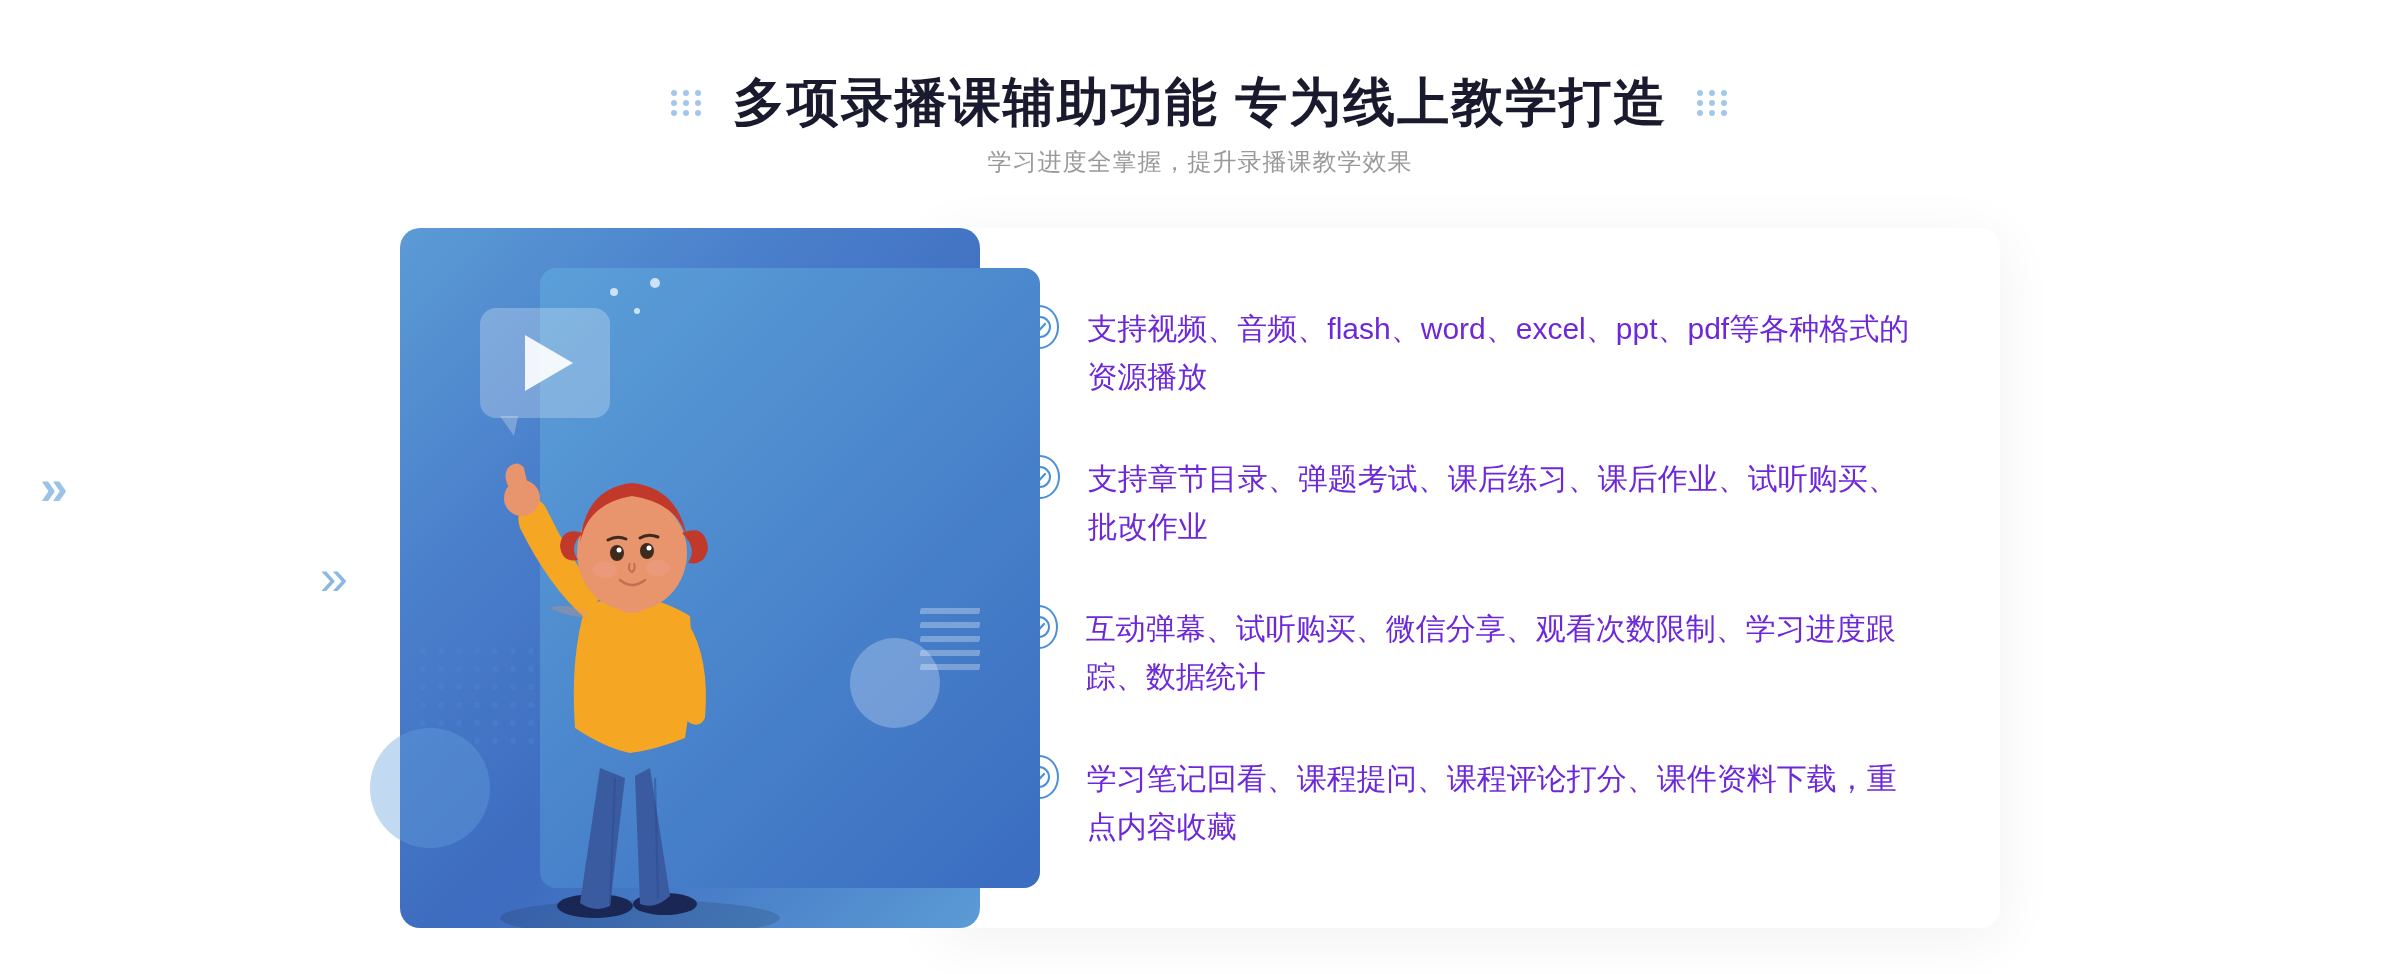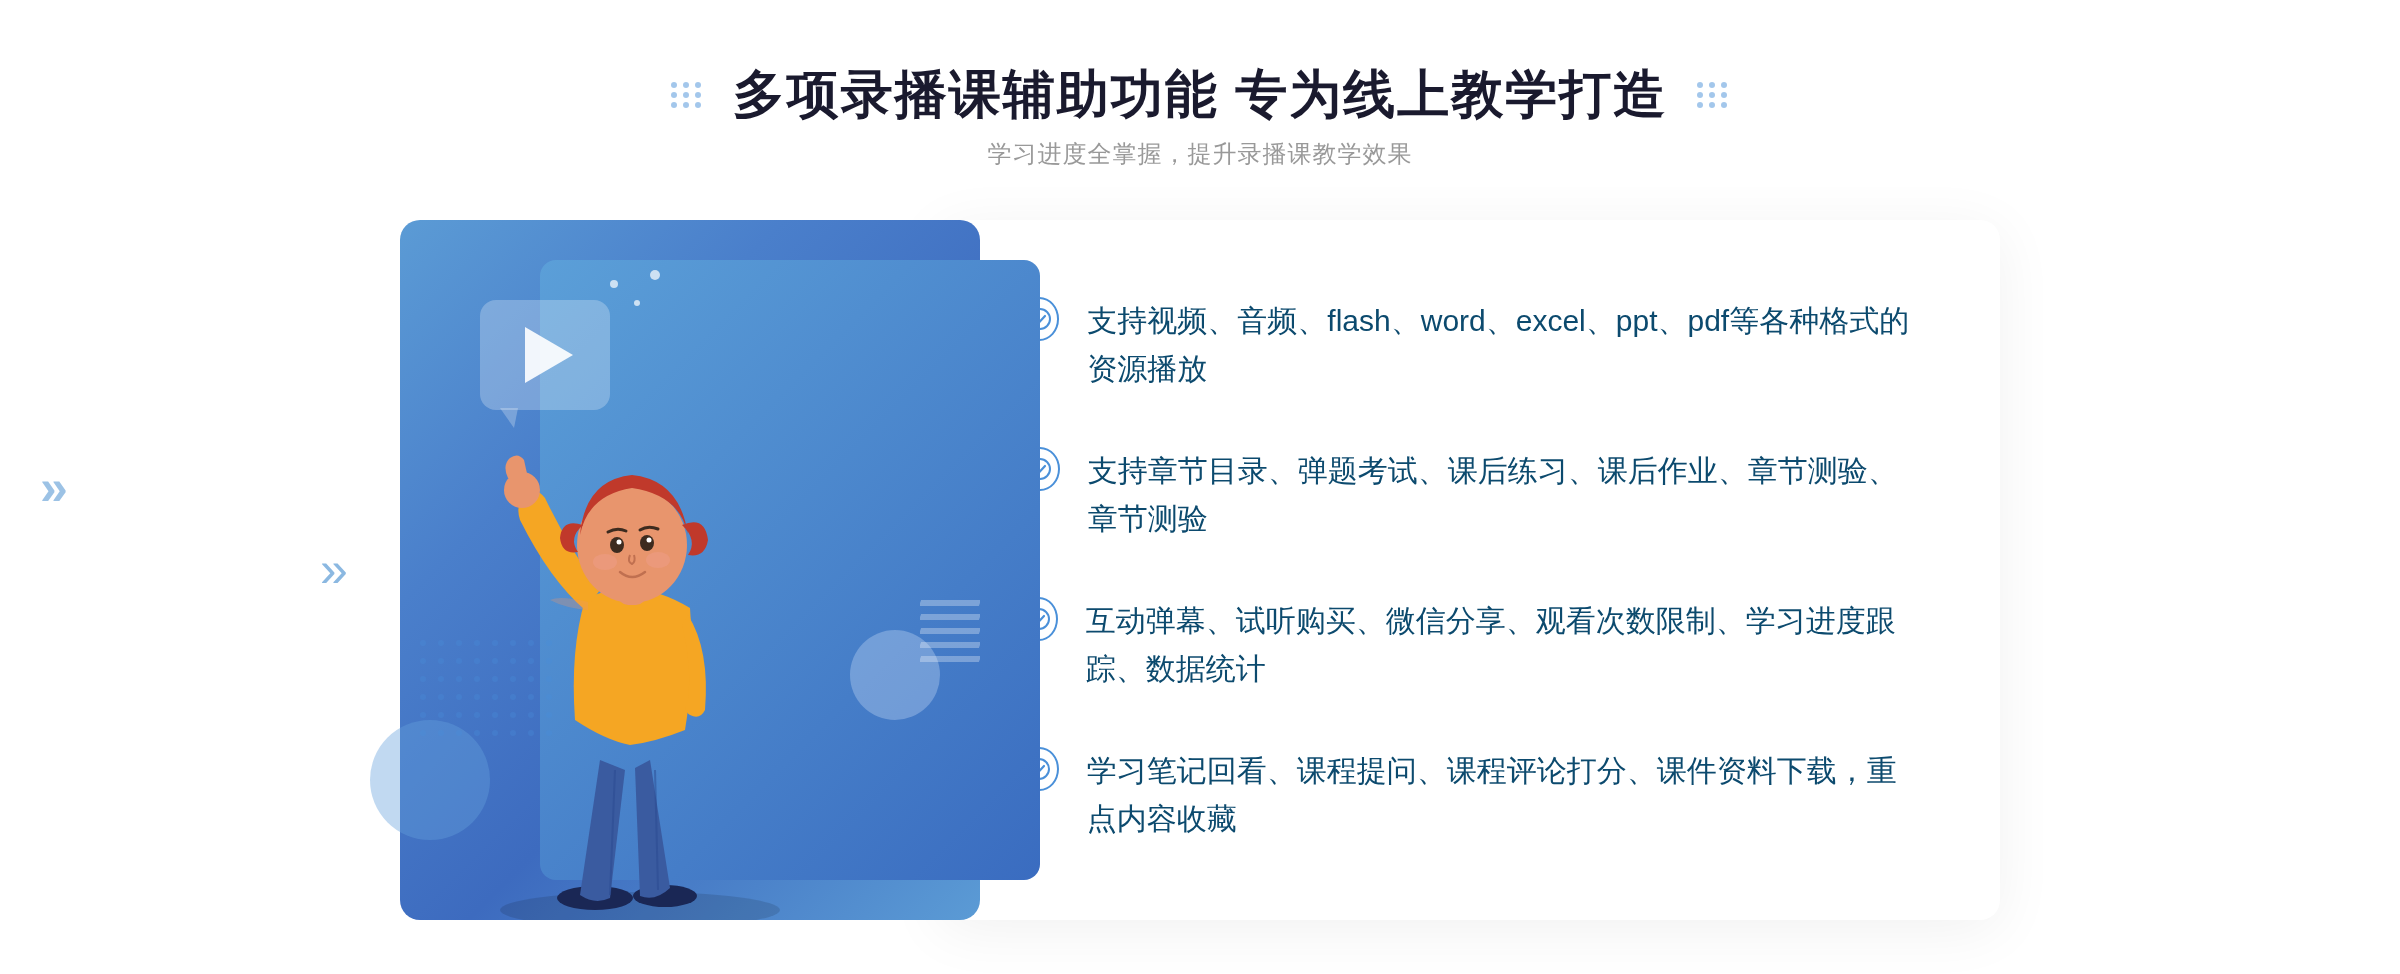--- a/index.html
+++ b/index.html
@@ -28,20 +28,21 @@
       text-align: center;
       margin-bottom: 50px;
       position: relative;
     }
 
     .header-decorators {
       display: flex;
       align-items: center;
       justify-content: center;
       gap: 30px;
+      margin-top: 8px;
     }
 
     .decorator-dots {
       display: grid;
       grid-template-columns: repeat(3, 8px);
       gap: 4px;
       opacity: 0.5;
     }
 
     .decorator-dot {
@@ -228,21 +229,21 @@
       border: 2.5px solid #4a90d9;
       display: flex;
       align-items: center;
       justify-content: center;
       color: #4a90d9;
       font-size: 22px;
     }
 
     .feature-text {
       font-size: 30px;
-      color: #0c4a6e;
+      color: #6d28d9;
       line-height: 1.6;
       font-weight: 400;
     }
 
     
     .bg-dots-left {
       position: absolute;
       left: 40px;
       top: 50%;
       transform: translateY(-50%);
@@ -487,21 +488,21 @@
         <span class="feature-text">支持视频、音频、flash、word、excel、ppt、pdf等各种格式的资源播放</span>
       </div>
 
       <div class="feature-item">
         <div class="check-circle">
           <svg width="24" height="24" viewBox="0 0 24 24" fill="none" xmlns="http://www.w3.org/2000/svg">
             <circle cx="12" cy="12" r="10" stroke="#4a90d9" stroke-width="2"></circle>
             <path d="M7 12.5 L10.5 16 L17 9" stroke="#4a90d9" stroke-width="2.2" stroke-linecap="round" stroke-linejoin="round"></path>
           </svg>
         </div>
-        <span class="feature-text">支持章节目录、弹题考试、课后练习、课后作业、章节测验、章节测验</span>
+        <span class="feature-text">支持章节目录、弹题考试、课后练习、课后作业、试听购买、批改作业</span>
       </div>
 
       <div class="feature-item">
         <div class="check-circle">
           <svg width="24" height="24" viewBox="0 0 24 24" fill="none" xmlns="http://www.w3.org/2000/svg">
             <circle cx="12" cy="12" r="10" stroke="#4a90d9" stroke-width="2"></circle>
             <path d="M7 12.5 L10.5 16 L17 9" stroke="#4a90d9" stroke-width="2.2" stroke-linecap="round" stroke-linejoin="round"></path>
           </svg>
         </div>
         <span class="feature-text">互动弹幕、试听购买、微信分享、观看次数限制、学习进度跟踪、数据统计</span>

